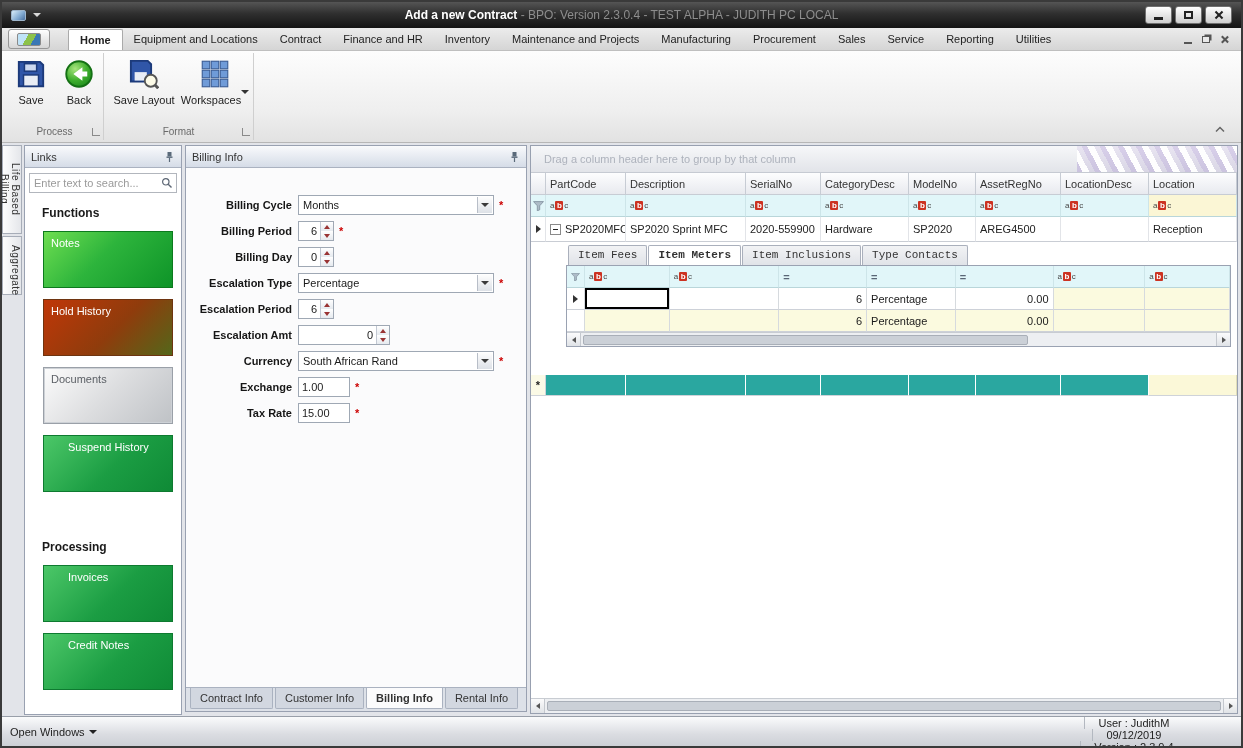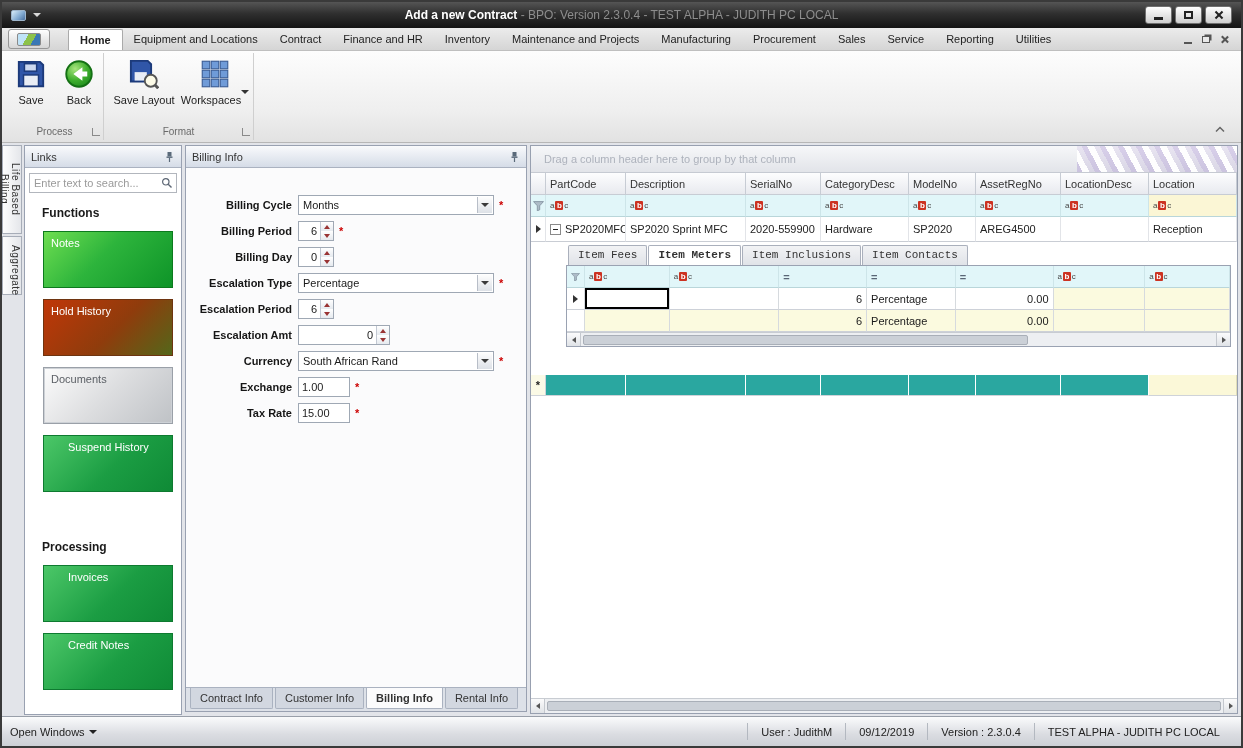--- a/index.html
+++ b/index.html
@@ -138,21 +138,21 @@
 .gnew .teal { background:#2aa7a0; }
 .gnew .ylw2 { background:#fbf8d8; border-right:1px solid #e0ddb8; }
 .ghscroll { position:absolute; left:0; right:0; bottom:0; height:15px; background:#edeff2; border-top:1px solid #c8ccd2; display:flex; align-items:center; }
 .ghscroll .sthumb { flex:1; margin:0 2px; }
 
 
 .statusbar { position:absolute; left:0; right:0; bottom:0; height:30px;
   background:linear-gradient(#fafbfc,#dadce1 60%,#cdd0d6); border-top:1px solid #999fa9;
   display:flex; align-items:center; padding:0 8px; color:#222; }
 .sb-left { display:flex; align-items:center; gap:4px; }
-.sb-right { margin-left:auto; display:flex; align-items:center; height:100%; }
+.sb-right { margin-left:auto; display:flex; align-items:center; height:100%;flex-direction:column; }
 .sb-item { padding:0 13px; display:flex; align-items:center; height:58%; border-left:1px solid #b3b8c0; white-space:nowrap; }
 .caret-dn-dark { width:0; height:0; border-left:4px solid transparent; border-right:4px solid transparent; border-top:4px solid #222; }
 </style>
 </head>
 <body>
 
 <div class="window">
 
   <div class="titlebar">
     <div class="tb-icons">
@@ -518,21 +518,21 @@
       <div class="gc" style="width:88px;">
           <span>Reception</span>
         </div>
     </div>
 
     <div class="detail">
       <div class="dtabs">
         <span class="dtab">Item Fees</span>
         <span class="dtab active">Item Meters</span>
         <span class="dtab">Item Inclusions</span>
-        <span class="dtab">Item Contacts</span>
+        <span class="dtab">Type Contacts</span>
       </div>
       <div class="dgrid">
         <div class="drow dfilter">
           <div class="gc ind" style="width:18px;">
             <svg width="9" height="8" viewBox="0 0 10 9">
               <path d="M0.5 0.5 h9 l-3.4 3.8 v3.7 l-2.2 0.9 v-4.6 z" fill="#aebcc8" stroke="#7a8a98" stroke-width="0.7"></path>
             </svg>
           </div>
           <div class="gc" style="width:85px;">
               <span class="abc">

